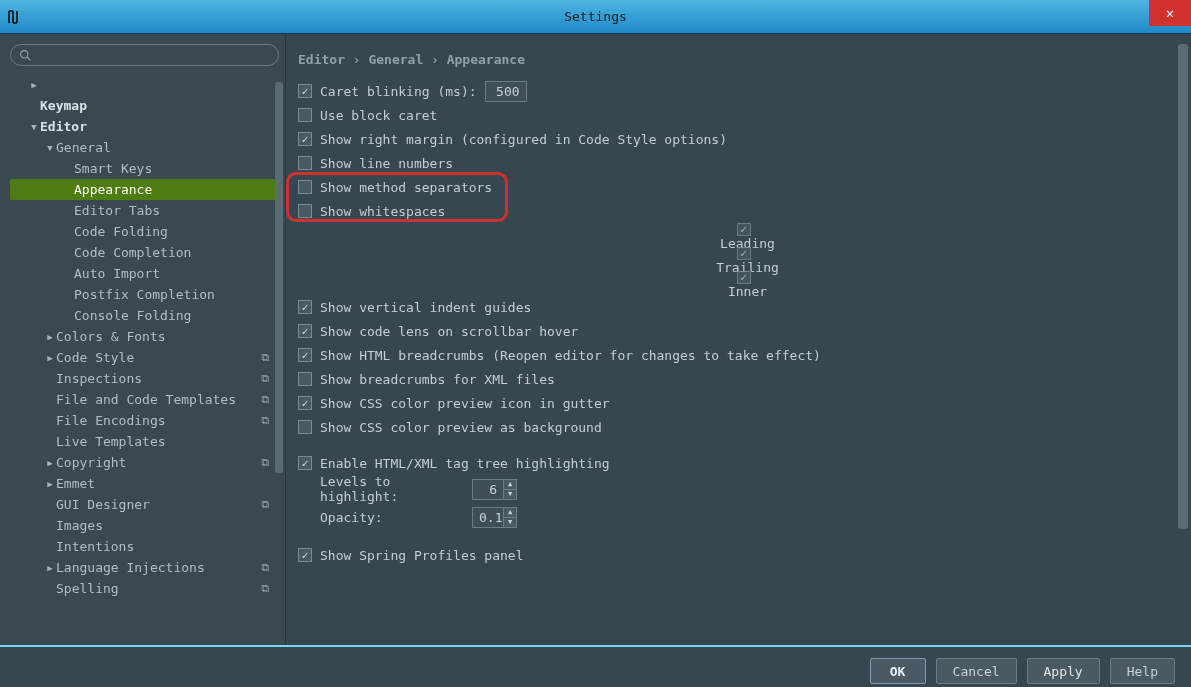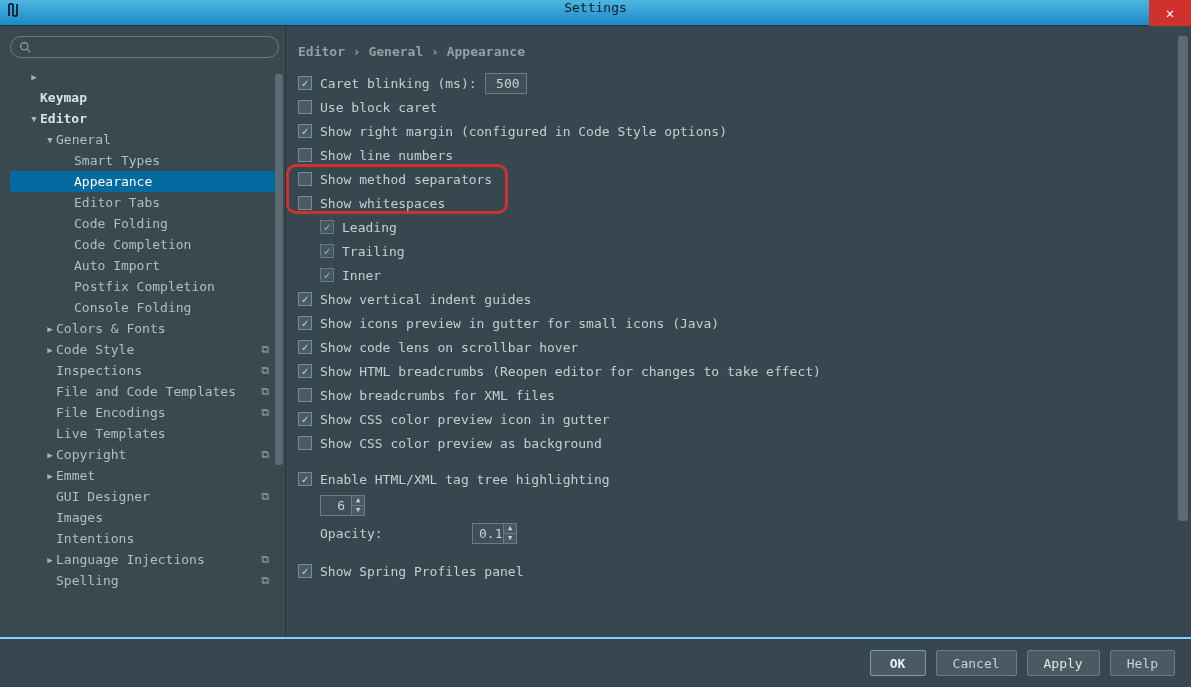--- a/index.html
+++ b/index.html
@@ -7,23 +7,23 @@
     width: 1191px; height: 687px;
     font-family: "DejaVu Sans Mono", Consolas, monospace;
     font-size: 13px;
     background: #37474f;
     color: #b0bec5;
     overflow: hidden;
     position: relative;
   }
   
   .titlebar {
-    height: 26px;
+    height: 34px;
     background: linear-gradient(#4db6e0, #1e88c7);
-    display: flex; align-items: flex-start;
+    display: flex; align-items: center;
     position: relative;
     border-bottom: 1px solid #0c3a52;
   }
   .titlebar .appicon {
     width: 20px; height: 20px; margin-left: 6px;
     display: flex; align-items: center; justify-content: center;
     font-weight: bold; color: #0b2b3c;
   }
   .titlebar .title {
     position: absolute; left: 50%; transform: translateX(-50%);
@@ -76,21 +76,21 @@
     white-space: nowrap;
     cursor: default;
   }
   .row .arrow {
     width: 12px; display: inline-block; text-align: center;
     color: #a6b3ba; font-size: 9px;
   }
   .row .lbl { flex: 1; overflow: hidden; text-overflow: ellipsis; }
   .row .copy-icon { color: #90a1a8; font-size: 11px; padding-right: 4px;}
   .bold { color: #d8e2e7; font-weight: bold; }
-  .row.selected { background: #0369a1; color: #fff; border-radius: 2px;}
+  .row.selected { background: #4d7c0f; color: #fff; border-radius: 2px;}
   .row.selected .lbl { color: #fff; }
   .ind1 { padding-left: 18px; }
   .ind2 { padding-left: 34px; }
   .ind3 { padding-left: 52px; }
 
   .main {
     flex: 1;
     position: relative;
     padding: 18px 16px 8px 12px;
     overflow: hidden;
@@ -138,21 +138,21 @@
   }
   .spin .arrows {
     width: 13px; display: flex; flex-direction: column;
     border-left: 1px solid #6c7c84;
   }
   .spin .arrows span {
     flex: 1; display: flex; align-items: center; justify-content: center;
     font-size: 7px; color: #c8d2d8; background: #4a5a62;
   }
   .spin .arrows span:first-child { border-bottom: 1px solid #6c7c84; }
-  .sub { padding-left: 22px; }
+  .sub { padding-left: 22px; flex-direction: column; }
   .gap { height: 12px; }
   .field-row { display: flex; align-items: center; height: 28px; padding-left: 22px;}
   .field-row .flabel { width: 152px; color: #c4ced4;}
 
   .highlight-box {
     position: absolute;
     border: 3px solid #d0312d;
     border-radius: 10px;
     pointer-events: none;
   }
@@ -215,21 +215,21 @@
       <li class="row ind1">
           <span class="arrow">▼</span>
           <span class="lbl bold">Editor</span>
         </li>
       <li class="row ind2">
           <span class="arrow">▼</span>
           <span class="lbl">General</span>
         </li>
       <li class="row ind3">
           <span class="arrow"></span>
-          <span class="lbl">Smart Types</span>
+          <span class="lbl">Smart Keys</span>
         </li>
       <li class="row ind3 selected">
           <span class="arrow"></span>
           <span class="lbl">Appearance</span>
         </li>
       <li class="row ind3">
           <span class="arrow"></span>
           <span class="lbl">Editor Tabs</span>
         </li>
       <li class="row ind3">
@@ -357,24 +357,20 @@
     <div class="opt sub">
         <span class="cb checked ind"></span>
         <span class="lbl">Inner</span>
       </div>
     <div class="opt">
         <span class="cb checked"></span>
         <span class="lbl">Show vertical indent guides</span>
       </div>
     <div class="opt">
         <span class="cb checked"></span>
-        <span class="lbl">Show icons preview in gutter for small icons (Java)</span>
-      </div>
-    <div class="opt">
-        <span class="cb checked"></span>
         <span class="lbl">Show code lens on scrollbar hover</span>
       </div>
     <div class="opt">
         <span class="cb checked"></span>
         <span class="lbl">Show HTML breadcrumbs (Reopen editor for changes to take effect)</span>
       </div>
     <div class="opt">
         <span class="cb"></span>
         <span class="lbl">Show breadcrumbs for XML files</span>
       </div>
@@ -385,20 +381,21 @@
     <div class="opt">
         <span class="cb"></span>
         <span class="lbl">Show CSS color preview as background</span>
       </div>
     <div class="gap"></div>
     <div class="opt">
         <span class="cb checked"></span>
         <span class="lbl">Enable HTML/XML tag tree highlighting</span>
       </div>
     <div class="field-row">
+      <span class="flabel">Levels to highlight:</span>
       <span class="spin">
           <span class="val">6</span>
           <span class="arrows">
             <span>▲</span>
             <span>▼</span>
           </span>
         </span>
     </div>
     <div class="field-row">
       <span class="flabel">Opacity:</span>

